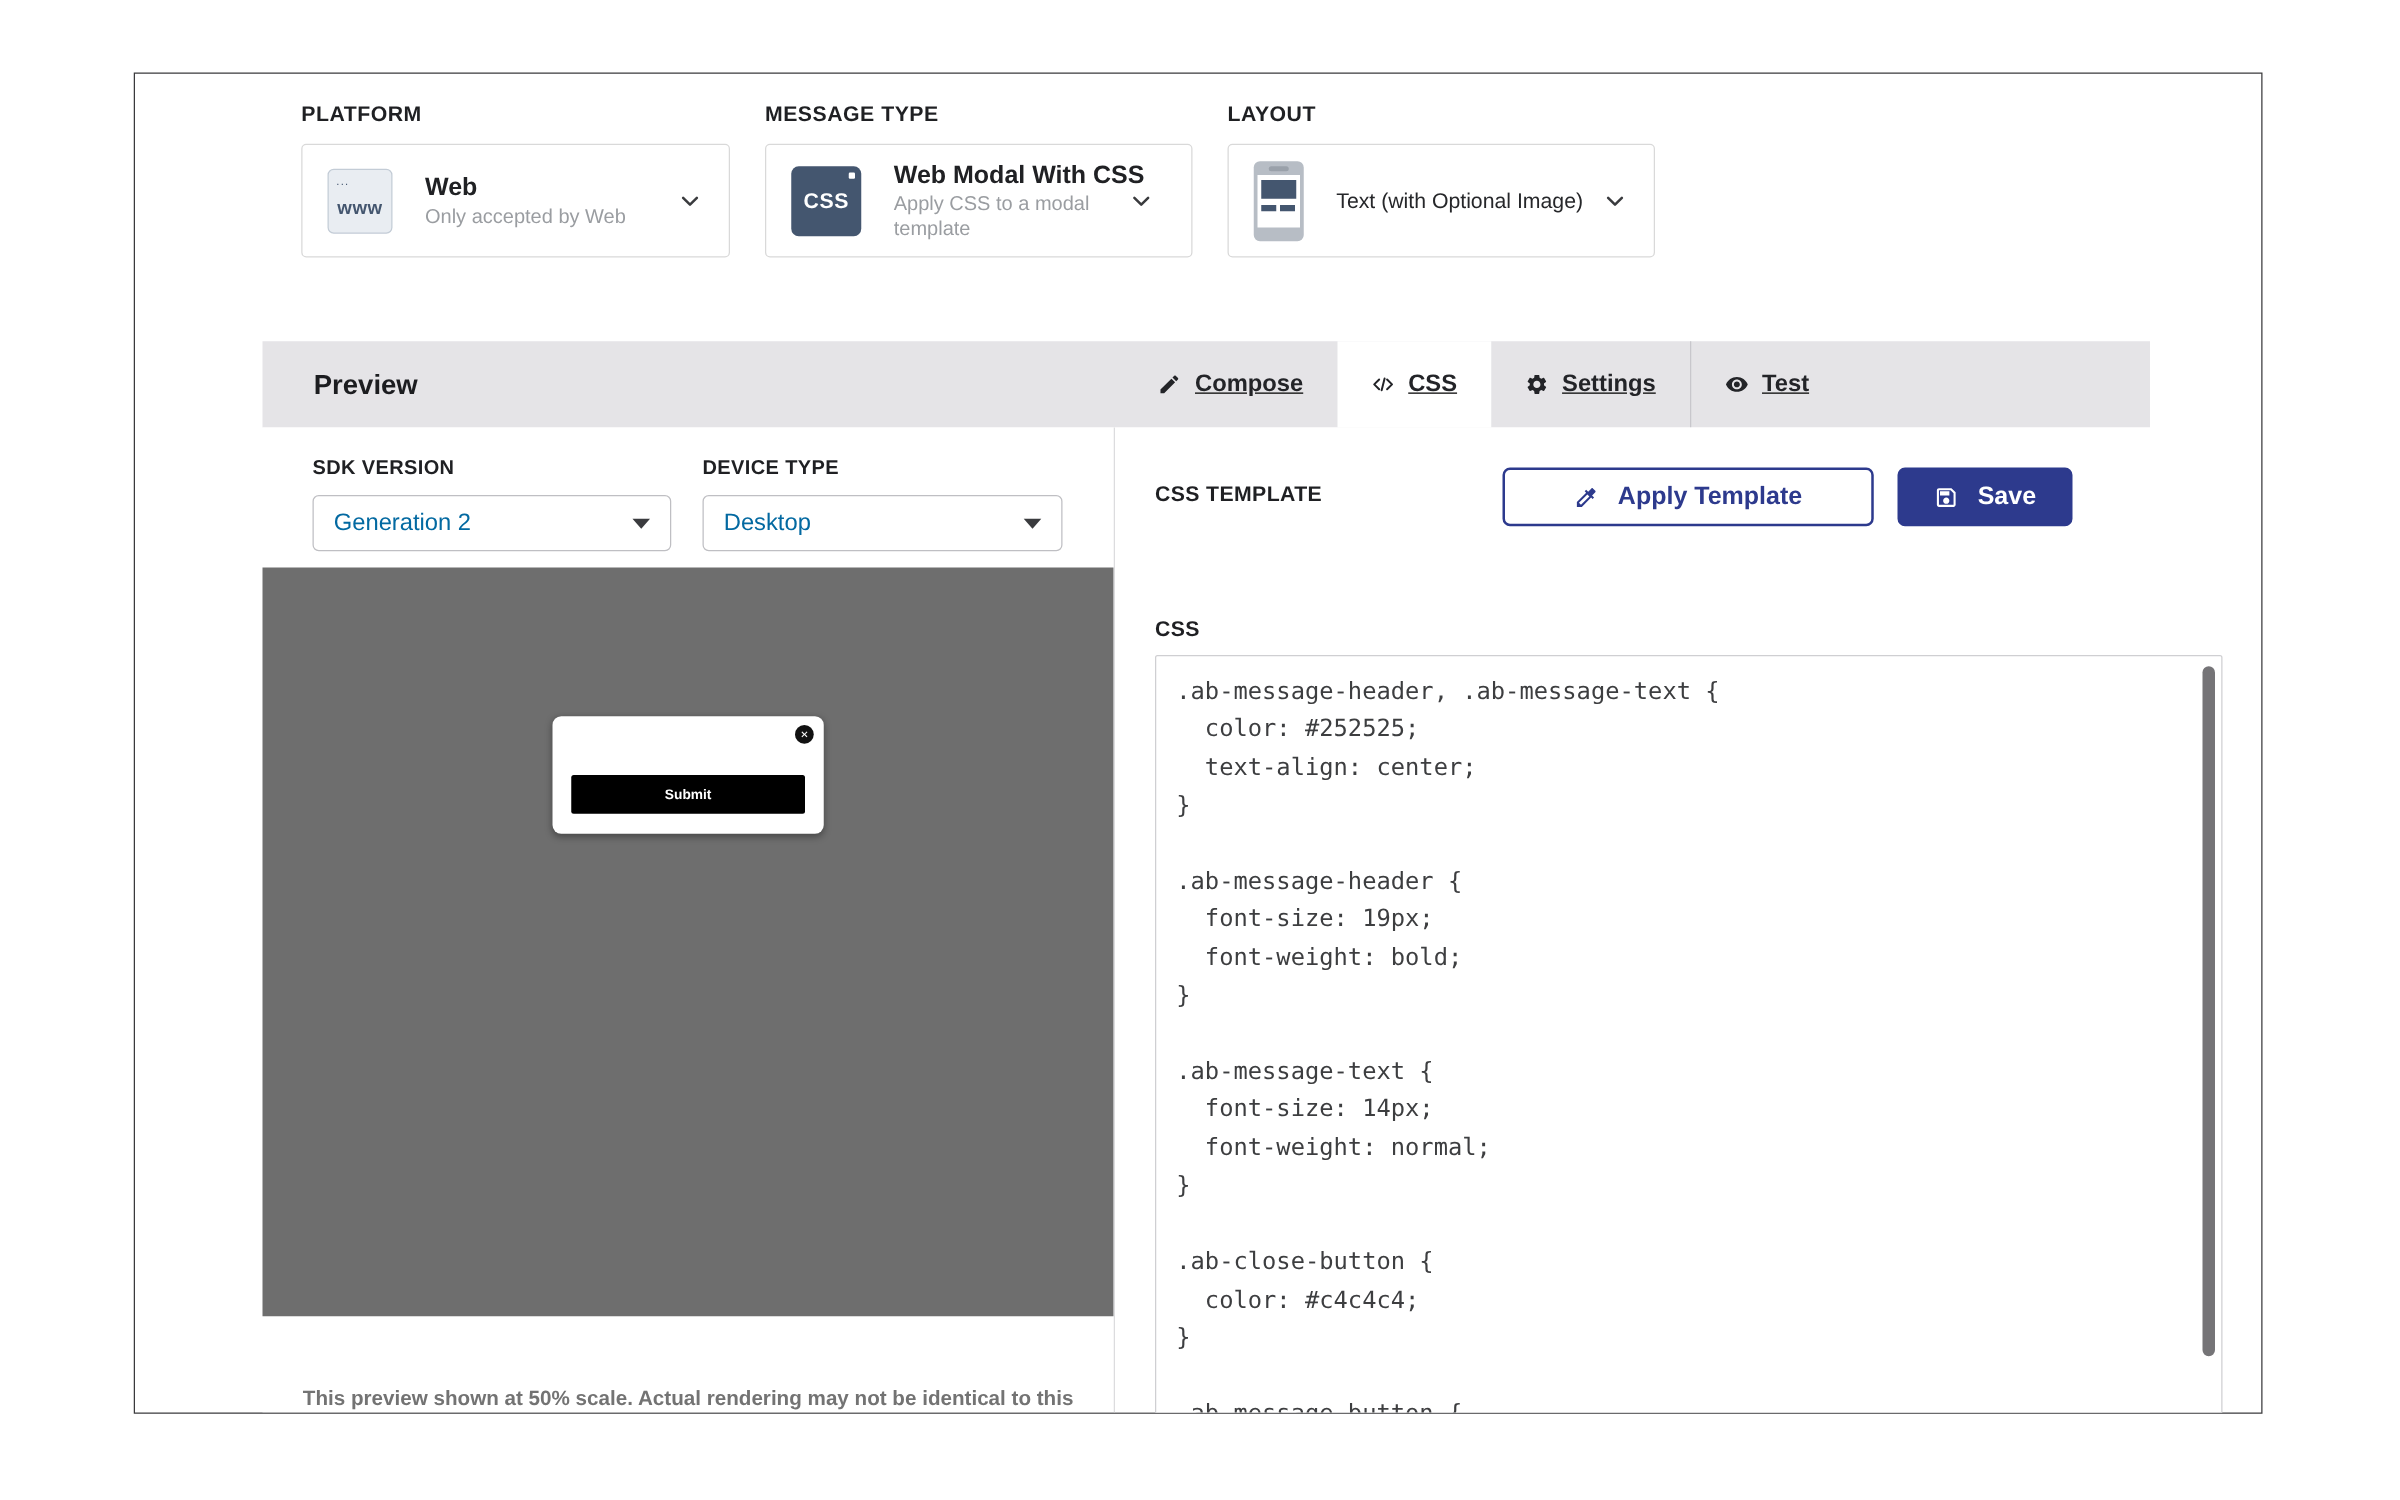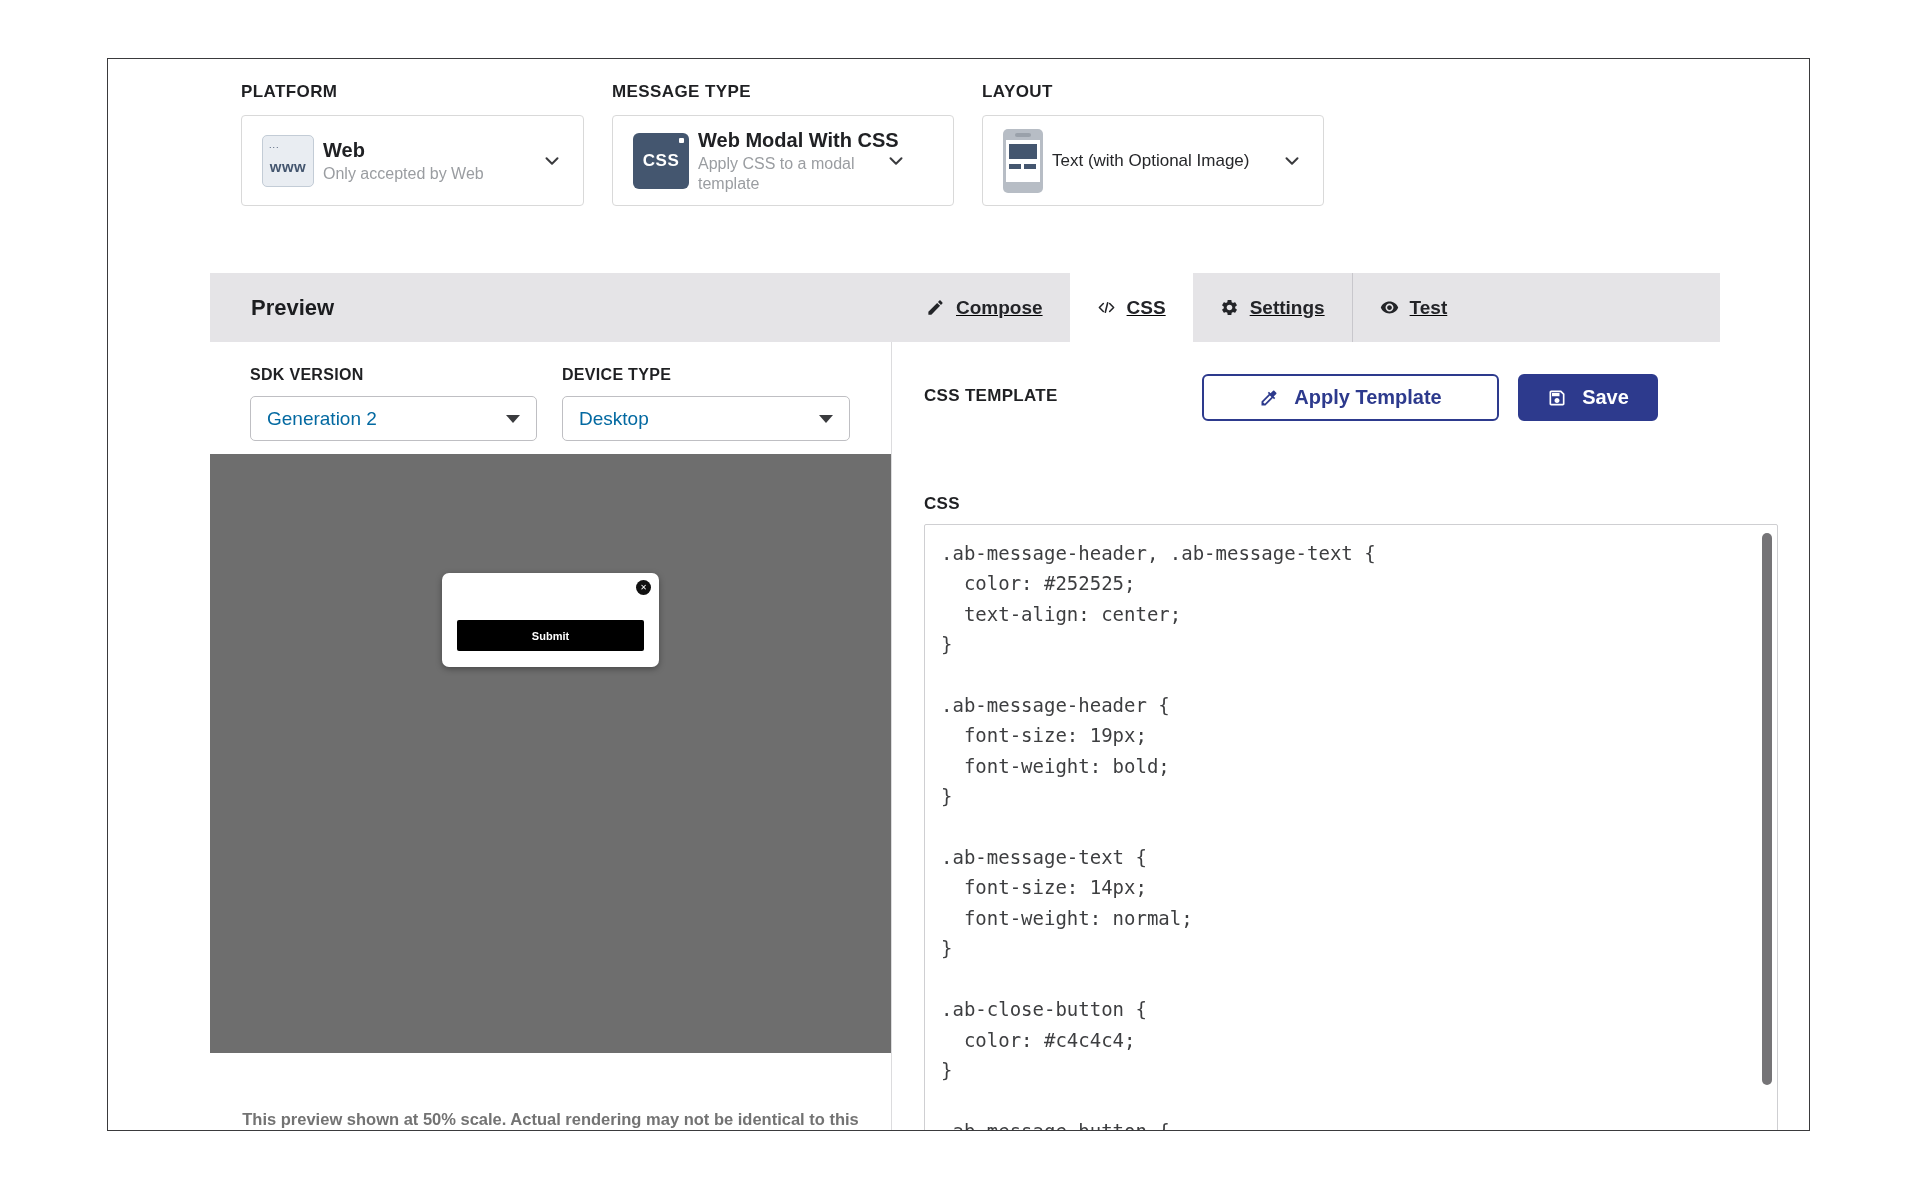--- a/index.html
+++ b/index.html
@@ -2,21 +2,21 @@
 <html><head>
 <meta charset="utf-8">
 <style>
   * { margin:0; padding:0; box-sizing:border-box; }
   html,body { width:1920px; height:1200px; background:#ffffff; font-family:"Liberation Sans", sans-serif; }
   .frame { position:absolute; left:107px; top:58px; width:1703px; height:1073px; background:#fff; border:1.5px solid #3a3a3c; overflow:hidden; }
 
   
   .field-label { position:absolute; top:23px; font-size:17px; font-weight:700; letter-spacing:.4px; color:#1f2023; }
   .drop-card { position:absolute; top:56px; height:91px; background:#fff; border:1px solid #d9d9d9; border-radius:4px; display:flex; align-items:center; padding:0 20px; cursor:pointer; }
-  .drop-card .texts { flex:1; margin-left:9px; }
+  .drop-card .texts { flex:1; margin-left:26px; }
   .drop-title { font-size:20px; font-weight:700; color:#202124; line-height:24px; }
   .drop-sub { font-size:16px; color:#9a9da1; line-height:20px; margin-top:2px; }
   .chev { width:22px; height:22px; color:#3a3b3e; flex:none; }
 
   .www-icon { width:52px; height:52px; flex:none; background:#e9edf2; border:1px solid #c3ccd6; border-radius:5px; position:relative; }
   .www-icon .dots { position:absolute; left:6px; top:4px; font-size:9px; letter-spacing:1px; color:#44566f; }
   .www-icon .www-txt { position:absolute; left:0; right:0; top:22px; text-align:center; font-size:15px; font-weight:700; color:#44566f; letter-spacing:.5px; }
   .css-icon { width:56px; height:56px; flex:none; background:#44566f; border-radius:6px; position:relative; display:flex; align-items:center; justify-content:center; }
   .css-icon .css-txt { color:#fff; font-size:17px; font-weight:700; letter-spacing:.5px; }
   .css-icon .dot { position:absolute; right:5px; top:5px; width:5px; height:5px; background:#fff; border-radius:1px; }

